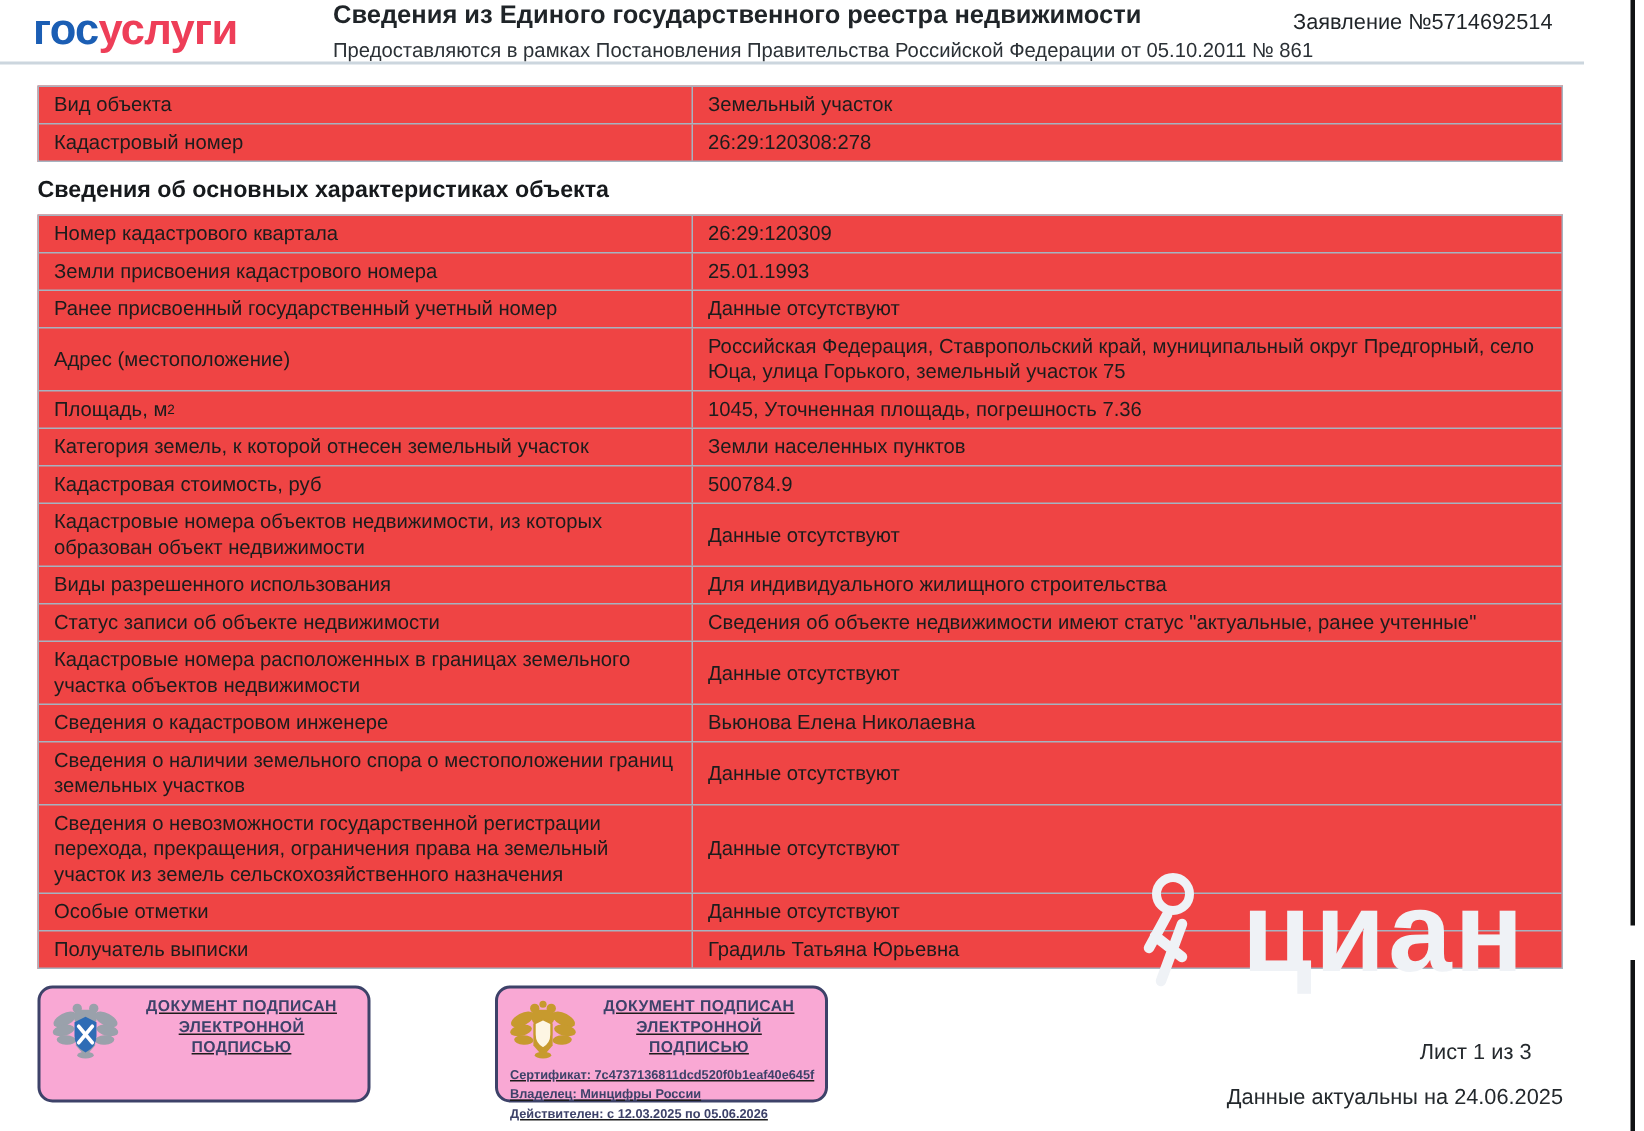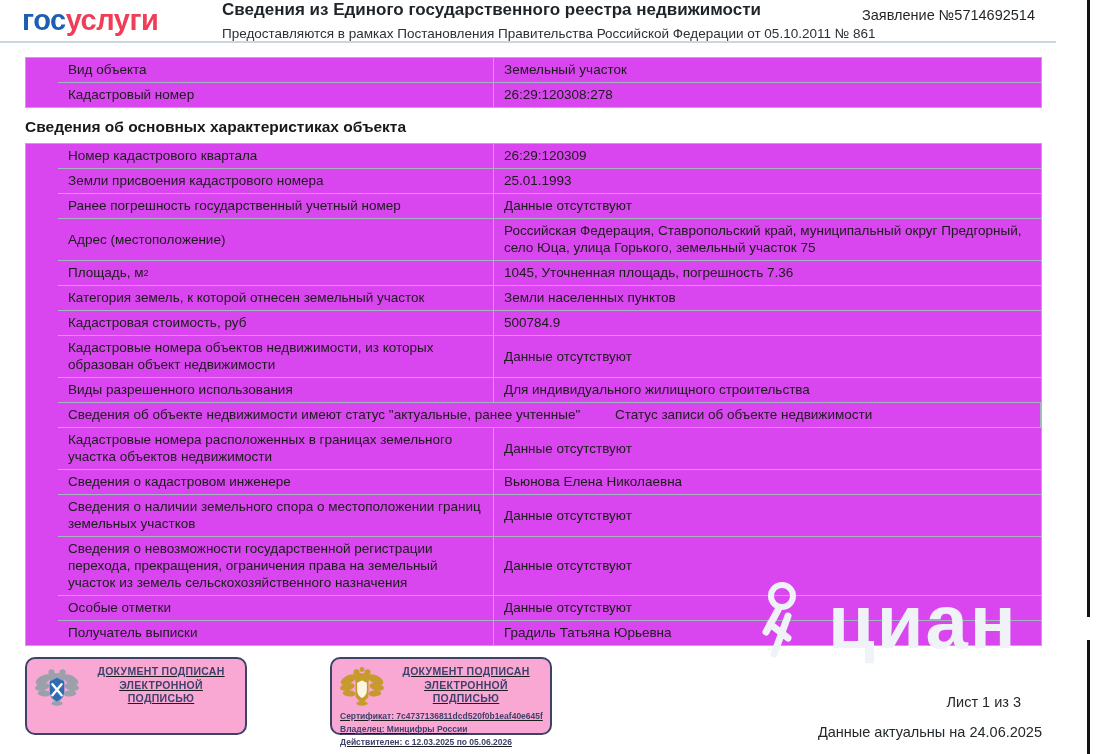--- a/index.html
+++ b/index.html
@@ -10,21 +10,21 @@
   }
   
   .header { position:absolute; left:0; top:0; width:1056px; height:43px; border-bottom:2px solid #ccd6de; background:#fff; }
   .logo { position:absolute; left:22px; top:4px; font-size:29px; font-weight:bold; letter-spacing:-0.5px; }
   .logo-gos { color:#1b5eb4; }
   .logo-uslugi { color:#ee3e58; }
   .doc-title { position:absolute; left:222px; top:0; font-size:17px; font-weight:bold; color:#1f2428; }
   .doc-subtitle { position:absolute; left:222px; top:26px; font-size:13.5px; color:#2b3136; }
   .application { position:absolute; right:21px; top:7px; font-size:14.5px; color:#1f2428; }
   
-  .tbl { position:absolute; left:25px; width:1017px; border:1px solid #a6b3c0; background:#d946ef;padding-left:32px; }
+  .tbl { position:absolute; left:25px; width:1017px; border:1px solid #a6b3c0; background:#ef4444; }
   .tbl-object { top:57px; }
   .tbl-main { top:143px; }
   .trow { display:flex; align-items:stretch; border-top:1px solid #a6b3c0; }
   .trow:first-child { border-top:none; }
   .tcell { padding:3px 10px 4px 10px; font-size:13.5px; line-height:17px; display:flex; align-items:center; }
   .tlabel { width:436px; flex:none; border-right:1px solid #a6b3c0; }
   .tvalue { flex:1; }
   .tlabel sup { font-size:9px; line-height:0; vertical-align:super; }
   .section-title { position:absolute; left:25px; top:118px; font-size:15.5px; font-weight:bold; color:#16191c; }
   
@@ -74,21 +74,21 @@
   <div class="tbl tbl-main">
       <div class="trow">
         <div class="tcell tlabel">Номер кадастрового квартала</div>
         <div class="tcell tvalue">26:29:120309</div>
       </div>
       <div class="trow">
         <div class="tcell tlabel">Земли присвоения кадастрового номера</div>
         <div class="tcell tvalue">25.01.1993</div>
       </div>
       <div class="trow">
-        <div class="tcell tlabel">Ранее погрешность государственный учетный номер</div>
+        <div class="tcell tlabel">Ранее присвоенный государственный учетный номер</div>
         <div class="tcell tvalue">Данные отсутствуют</div>
       </div>
       <div class="trow">
         <div class="tcell tlabel">Адрес (местоположение)</div>
         <div class="tcell tvalue">Российская Федерация, Ставропольский край, муниципальный округ Предгорный, село Юца, улица Горького, земельный участок 75</div>
       </div>
       <div class="trow">
         <div class="tcell tlabel">Площадь, м<sup>2</sup></div>
         <div class="tcell tvalue">1045, Уточненная площадь, погрешность 7.36</div>
       </div>
@@ -102,22 +102,22 @@
       </div>
       <div class="trow">
         <div class="tcell tlabel">Кадастровые номера объектов недвижимости, из которых образован объект недвижимости</div>
         <div class="tcell tvalue">Данные отсутствуют</div>
       </div>
       <div class="trow">
         <div class="tcell tlabel">Виды разрешенного использования</div>
         <div class="tcell tvalue">Для индивидуального жилищного строительства</div>
       </div>
       <div class="trow">
+        <div class="tcell tlabel">Статус записи об объекте недвижимости</div>
         <div class="tcell tvalue">Сведения об объекте недвижимости имеют статус "актуальные, ранее учтенные"</div>
-        <div class="tcell tlabel">Статус записи об объекте недвижимости</div>
       </div>
       <div class="trow">
         <div class="tcell tlabel">Кадастровые номера расположенных в границах земельного участка объектов недвижимости</div>
         <div class="tcell tvalue">Данные отсутствуют</div>
       </div>
       <div class="trow">
         <div class="tcell tlabel">Сведения о кадастровом инженере</div>
         <div class="tcell tvalue">Вьюнова Елена Николаевна</div>
       </div>
       <div class="trow">

